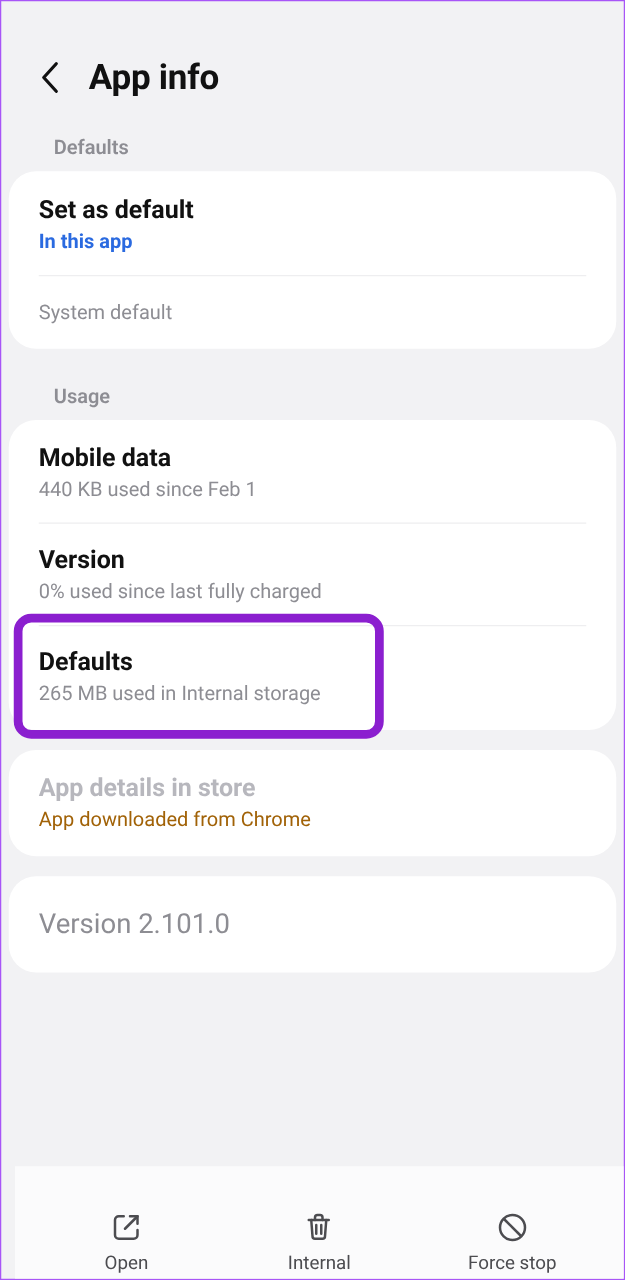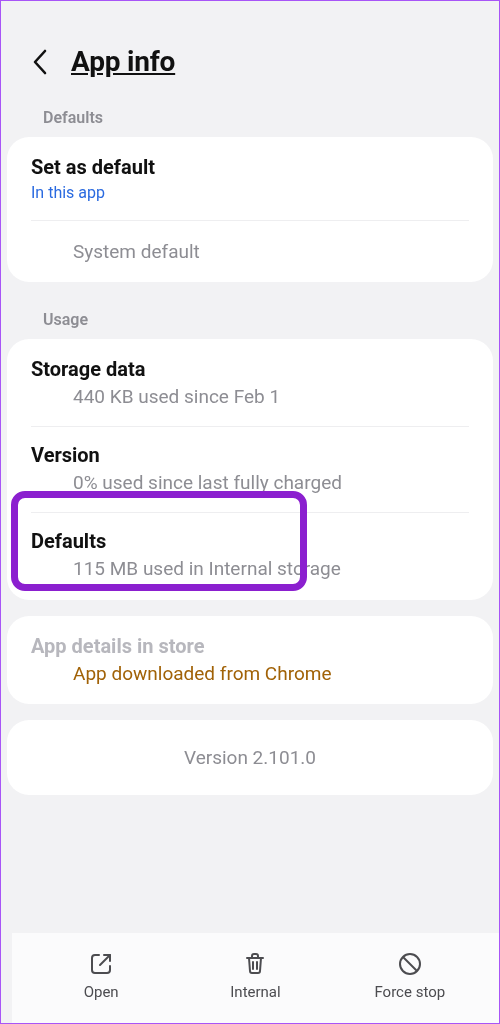--- a/index.html
+++ b/index.html
@@ -12,21 +12,20 @@
     color: #111;
     border: 1px solid #a855f7;
     position: relative;
     overflow: hidden;
   }
   .header {
     display: flex;
     align-items: center;
     padding: 44px 24px 18px 30px;
     gap: 22px;
-    text-decoration: underline;
   }
   .back-icon svg { display: block; }
   .title {
     font-size: 28px;
     font-weight: 700;
     letter-spacing: -0.2px;
   }
   .section-label {
     font-size: 16px;
     font-weight: 600;
@@ -43,55 +42,54 @@
     padding: 16px 24px;
     position: relative;
   }
   .item-title {
     font-size: 20px;
     font-weight: 700;
     color: #111;
     line-height: 1.25;
   }
   .item-sub {
-    font-size: 19px;
+    font-size: 16px;
     color: #8d8d93;
     margin-top: 3px;
     line-height: 1.3;
-    margin-left: 42px;
   }
   .item-sub-link {
     font-size: 16px;
     color: #2a6ae0;
     margin-top: 3px;
     line-height: 1.3;
+    font-weight: bold;
   }
   .divider {
     height: 1px;
     background: #eeeef0;
     margin: 0 24px;
   }
   .item-disabled .item-title { color: #b7b7bd; }
   .item-disabled .item-sub { color: #a16207; }
   .version {
-    font-size: 19px;
+    font-size: 22px;
     color: #8d8d93;
     padding: 24px 24px;
-    text-align: center;
   }
   .bottom-bar {
     position: absolute;
     left: 11px;
     right: 0;
     bottom: 0;
     height: 90px;
     background: #fbfbfc;
     display: flex;
     justify-content: space-around;
-    align-items: center;
+    align-items: flex-end;
     padding: 0 12px 4px 12px;
   }
   .bottom-btn {
     flex: 1;
     display: flex;
     flex-direction: column;
     align-items: center;
     gap: 6px;
     color: #4c4c50;
     font-size: 15px;
@@ -130,32 +128,32 @@
   <div class="divider"></div>
   <div class="item">
     <div class="item-sub">System default</div>
   </div>
 </div>
 
 <div class="section-label">Usage</div>
 
 <div class="card">
   <div class="item">
-    <div class="item-title">Storage data</div>
+    <div class="item-title">Mobile data</div>
     <div class="item-sub">440 KB used since Feb 1</div>
   </div>
   <div class="divider"></div>
   <div class="item">
     <div class="item-title">Version</div>
     <div class="item-sub">0% used since last fully charged</div>
   </div>
   <div class="divider"></div>
   <div class="item">
     <div class="item-title">Defaults</div>
-    <div class="item-sub">115 MB used in Internal storage</div>
+    <div class="item-sub">265 MB used in Internal storage</div>
   </div>
 </div>
 
 <div class="card item-disabled">
   <div class="item">
     <div class="item-title">App details in store</div>
     <div class="item-sub">App downloaded from Chrome</div>
   </div>
 </div>
 

